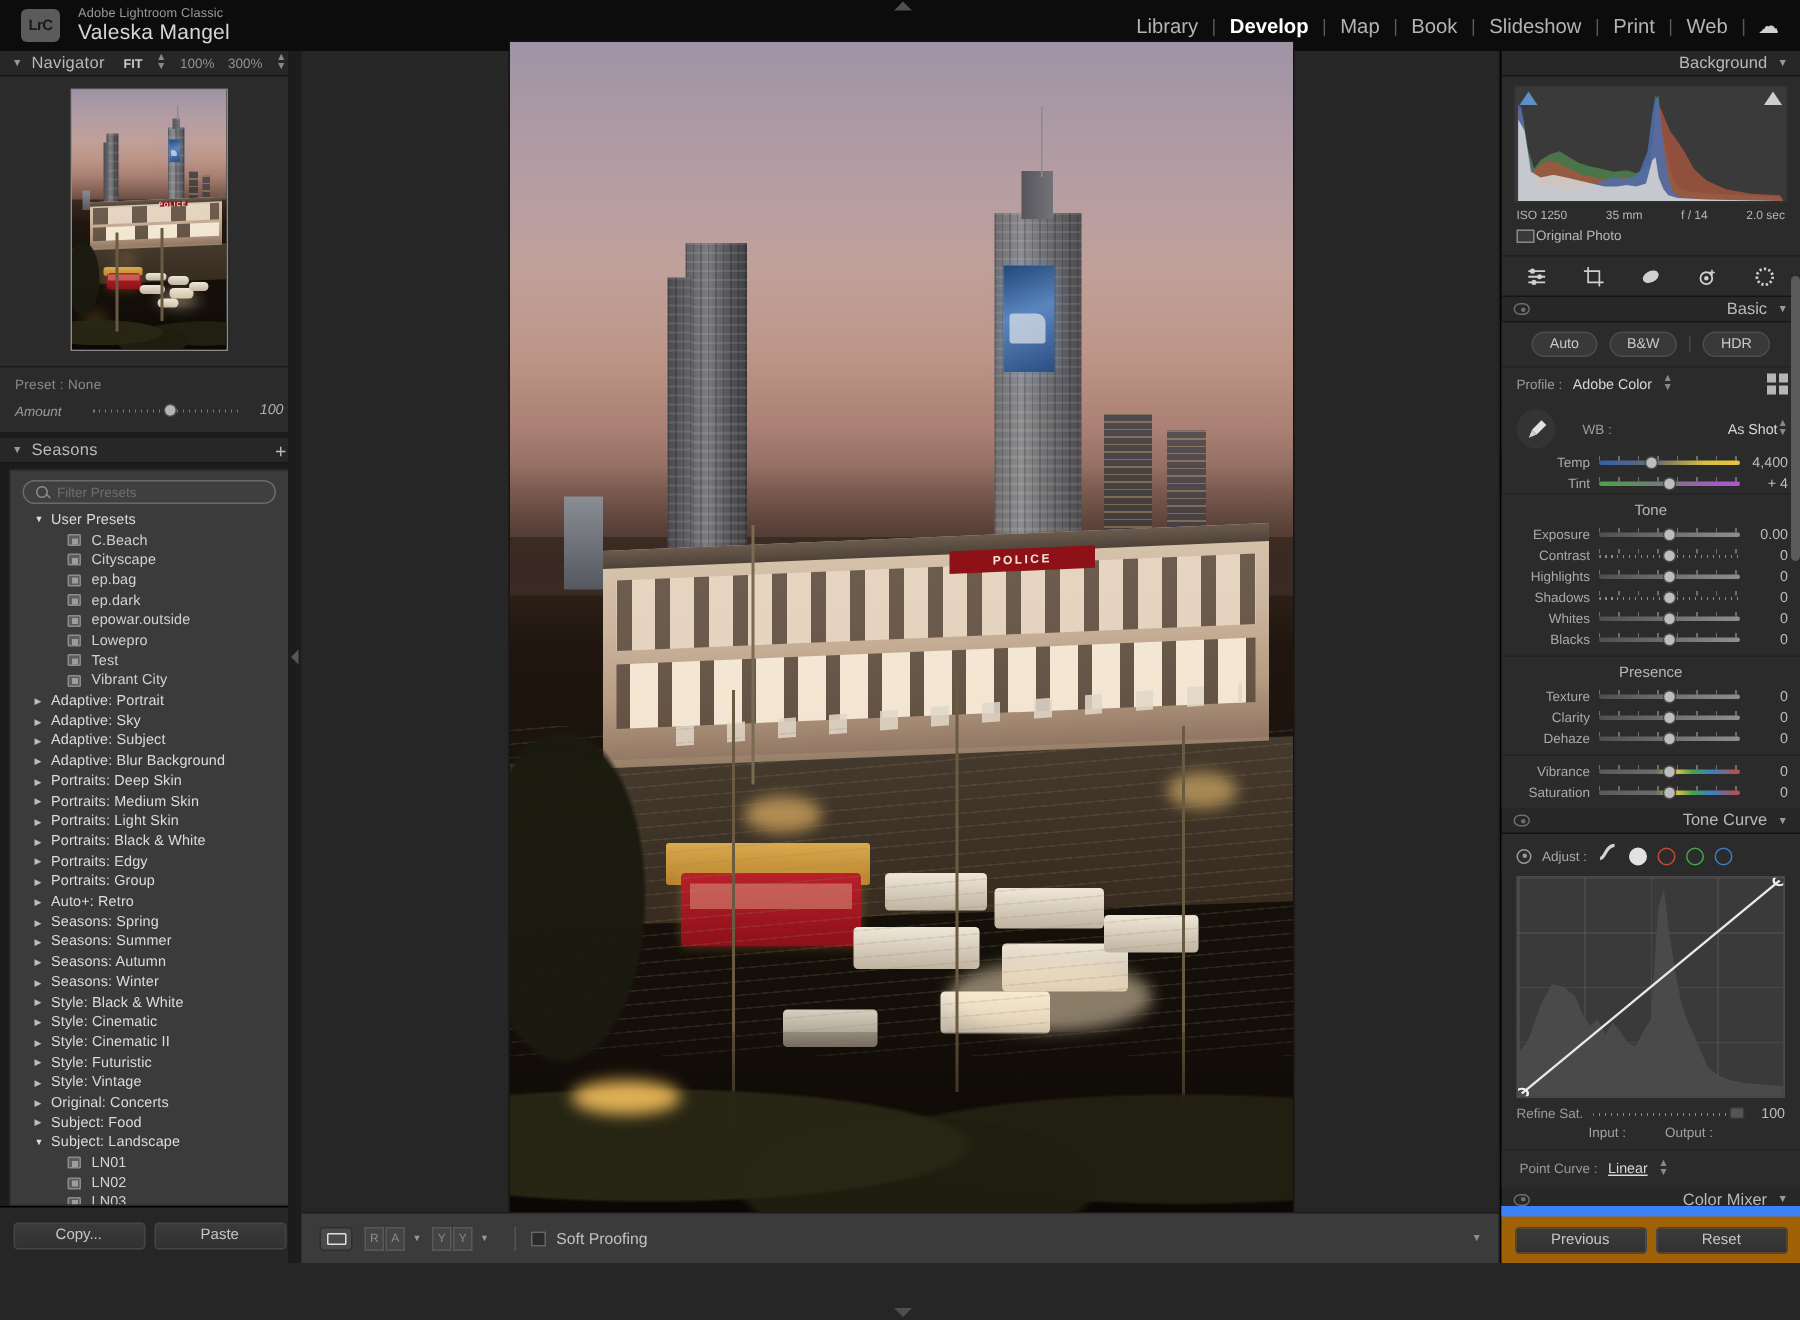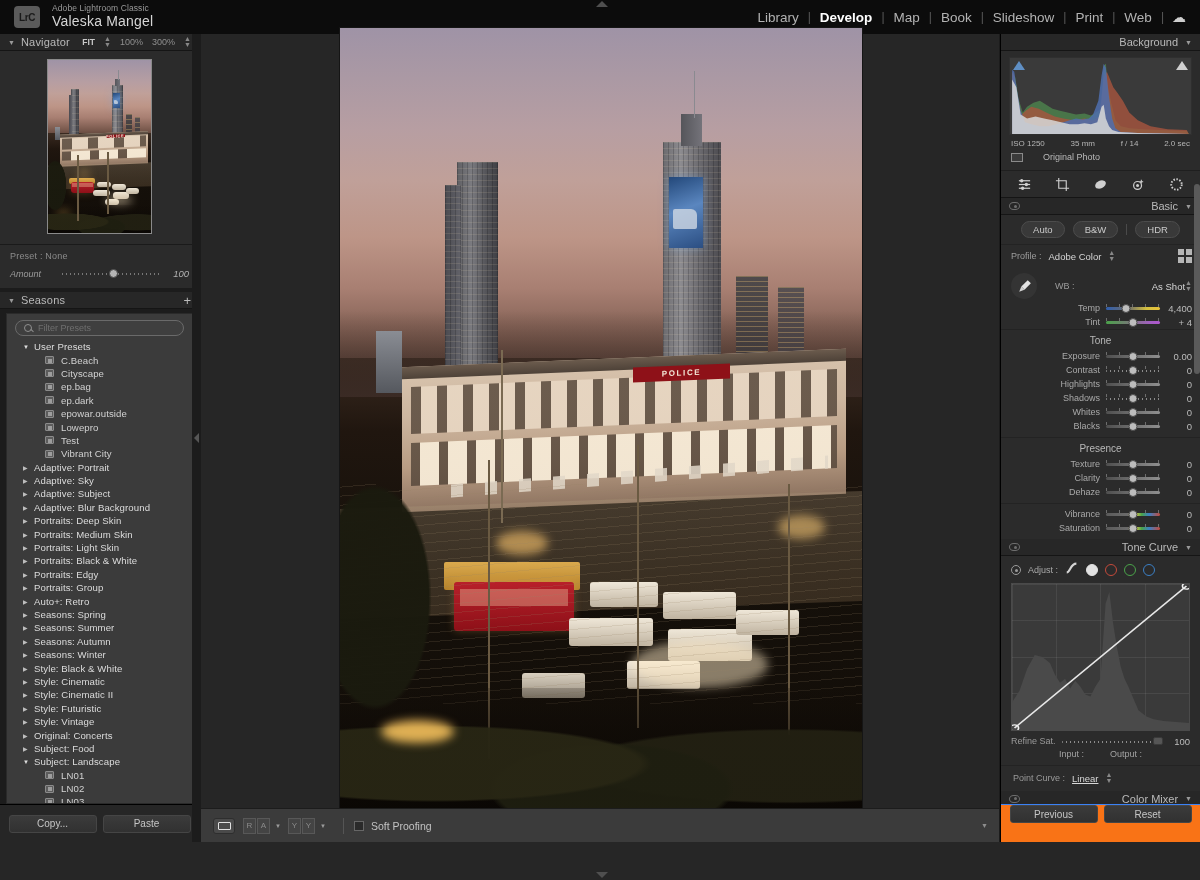--- a/index.html
+++ b/index.html
@@ -343,21 +343,21 @@
     position:absolute; top:3px; width:0;height:0;
     border-left:6px solid transparent;border-right:6px solid transparent;
     border-bottom:9px solid #5f8fc4;
   }
   .hist .clipL{left:3px;} .hist .clipR{right:3px; border-bottom-color:#cfcfcf;}
   .hist svg { position:absolute; left:0; bottom:0; width:100%; height:100%; }
   .hist-meta {
     display:flex; justify-content:space-between; font-size:8px; color:#b5b5b5;
     padding: 4px 2px 0 2px;
   }
-  .orig-row { display:flex; align-items:center; gap:20px; padding: 4px 2px 6px 2px; }
+  .orig-row { display:flex; align-items:center; gap:1px; padding: 4px 2px 6px 2px; }
   .orig-box { width:12px;height:9px;border:1px solid #8a8a8a; background:#3a3a3a;}
   .orig-txt { font-size:9px; color:#b9b9b9;}
 
   .tool-strip {
     background:#2b2b2b; border-top:1px solid #1f1f1f; border-bottom:1px solid #151515;
     height:28px; display:flex; align-items:center; justify-content:center; gap:22px;
   }
   .tico { width:16px; height:16px; color:#cfcfcf; display:flex;align-items:center;justify-content:center;}
 
   .sec { background:#2b2b2b; }
@@ -381,21 +381,21 @@
 
   .wb-row { display:flex; align-items:center; padding: 4px 8px 2px 10px; background:#2b2b2b;}
   .dropper {
     width:26px;height:26px;border-radius:50%; background:#343434;
     display:flex;align-items:center;justify-content:center; margin-right:4px;
   }
   .wb-lbl { font-size:9px; color:#9c9c9c; margin-left:14px;}
   .wb-val { font-size:9.5px; color:#d6d6d6; margin-left:auto;}
 
   .slider-row {
-    display:flex; align-items:center; height:14px; padding: 0 8px 0 4px; gap:6px;margin-left:40px;
+    display:flex; align-items:center; height:14px; padding: 0 8px 0 4px; gap:6px;
   }
   .sl-name { font-size:9px; color:#a9a9a9; width:55px; text-align:right; flex:none;}
   .sl-track {
     flex:1; height:12px; position:relative;
   }
   .sl-line {
     position:absolute; top:5px; left:0; right:0; height:3px; border-radius:2px;
     background:linear-gradient(to right,#4f4f4f,#8f8f8f);
   }
   .sl-line.temp { background:linear-gradient(to right,#2f5fb0,#6b6b6b 40%,#d4c040 75%,#e8c23a); }
@@ -435,22 +435,22 @@
       repeating-linear-gradient(to bottom, rgba(255,255,255,.07) 0 1px, transparent 1px 25%);
   }
   .curve-box svg { position:absolute; inset:0; width:100%; height:100%; }
   .refine-row { display:flex; align-items:center; gap:6px; padding: 4px 10px 2px 10px;}
   .refine-lbl { font-size:9px; color:#9a9a9a; }
   .io-row { display:flex; justify-content:center; gap:26px; font-size:9px; color:#a2a2a2; padding-bottom:6px;}
   .pc-row { display:flex; align-items:center; gap:7px; padding: 6px 12px; border-top:1px solid #232323; background:#2b2b2b;}
   .pc-lbl { font-size:9px;color:#9a9a9a;} .pc-val{font-size:9.5px;color:#d8d8d8;text-decoration:underline;}
 
   .right-bottom {
-    height:38px; background:#f97316; border-top:1px solid #3b82f6;
-    display:flex; justify-content:center; gap:6px;
+    height:38px; background:#a16207; border-top:7px solid #3b82f6;
+    display:flex; align-items:center; justify-content:center; gap:6px;
   }
 
   
   .side-arrow {
     position:absolute; width:9px; height:808px; top:34px; background:#1c1c1c;
     display:flex; align-items:center; justify-content:center;
   }
   .side-arrow.l { left:192px; }
   .side-arrow.r { left:999px; }
   .sa-tri-l { width:0;height:0;border-top:5px solid transparent;border-bottom:5px solid transparent;border-right:5px solid #565656;}

